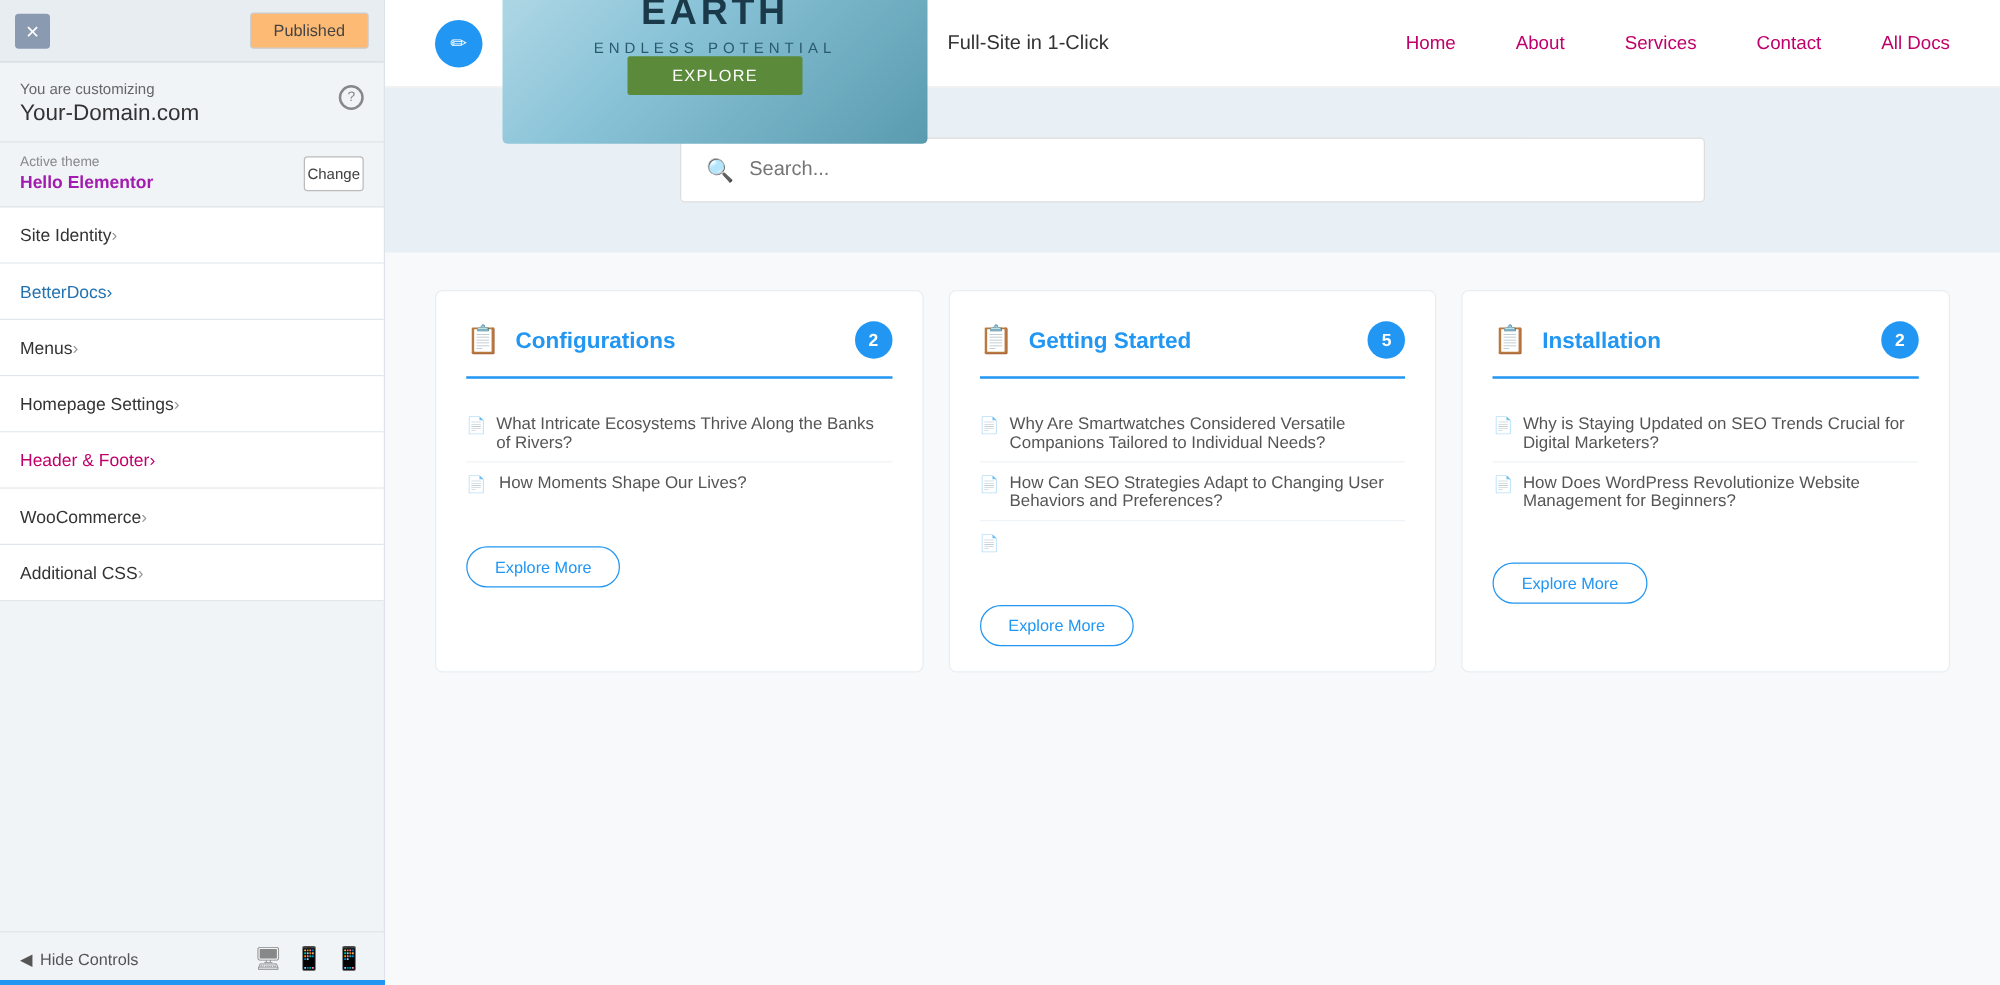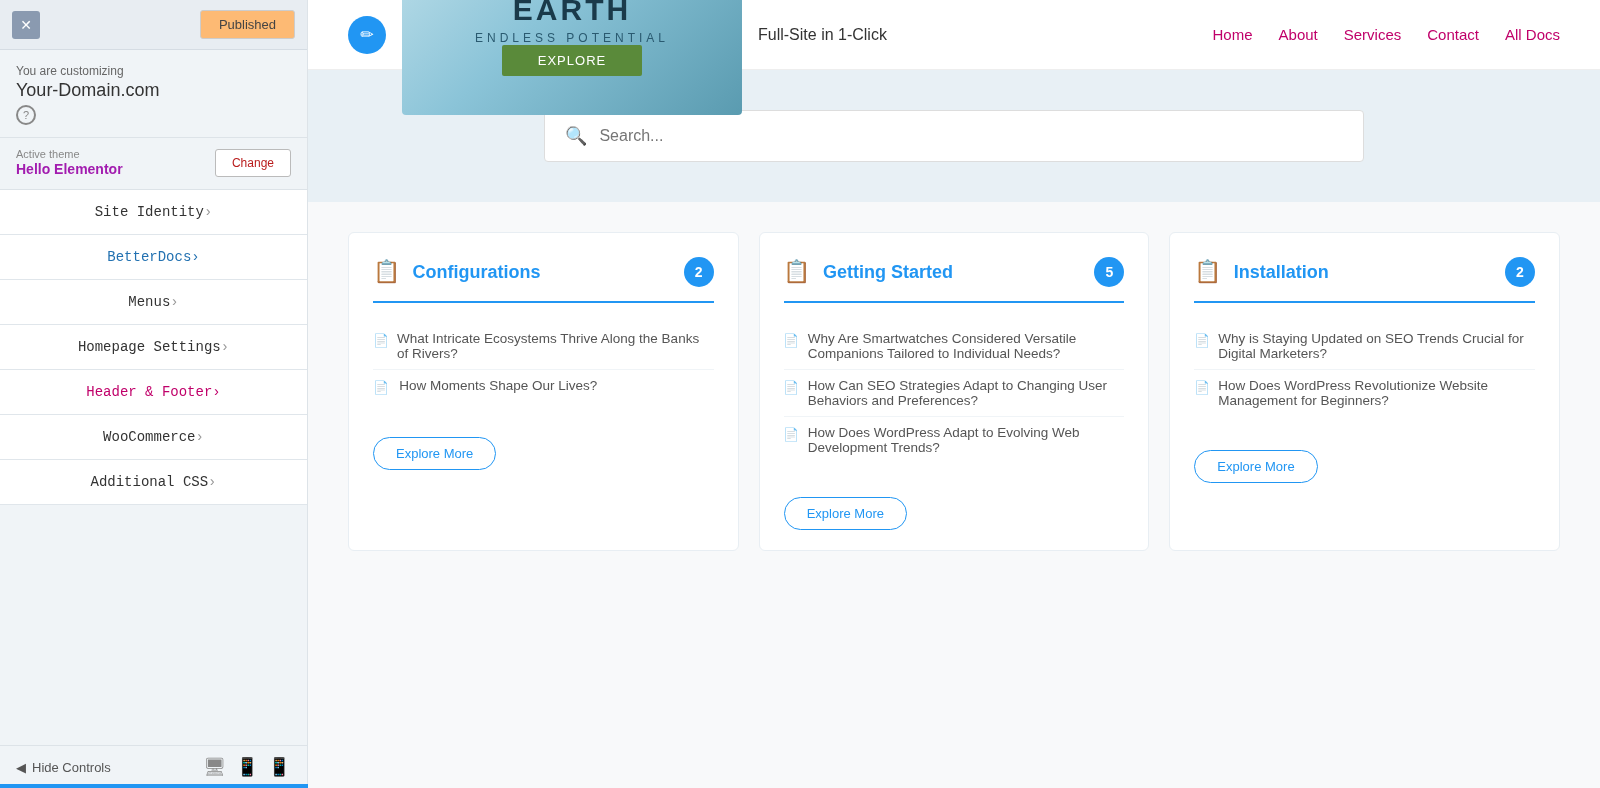--- a/index.html
+++ b/index.html
@@ -45,21 +45,20 @@
       color: #444;
       cursor: pointer;
     }
 
     .customizing-section {
       padding: 14px 16px 12px;
       display: flex;
       align-items: flex-start;
       justify-content: space-between;
       border-bottom: 1px solid #dde3e8;
-      flex-direction: column;
     }
 
     .customizing-text {
       font-size: 12px;
       color: #666;
     }
 
     .domain-text {
       font-size: 18px;
       color: #333;
@@ -95,42 +94,41 @@
     .theme-name {
       font-size: 14px;
       color: #a21caf;
       font-weight: 600;
       margin-top: 1px;
     }
 
     .change-btn {
       background: white;
       border: 1px solid #bbb;
-      padding: 6px 16px;
+      padding: 6px 2px;
       border-radius: 3px;
       font-size: 12px;
-      color: #b91c1c;
+      color: #404040;
       cursor: pointer;
     }
 
     .nav-items {
       flex: 1;
       overflow-y: auto;
     }
 
     .nav-item {
       display: flex;
       align-items: center;
-      justify-content: center;
+      justify-content: flex-start;
       padding: 14px 16px;
       border-bottom: 1px solid #e0e6eb;
       cursor: pointer;
       background: white;
       transition: background 0.15s;
-      font-family: Liberation Mono, monospace;
     }
 
     .nav-item-label {
       font-size: 14px;
       color: #333;
     }
 
     .nav-item.betterdocs .nav-item-label { color: #2271b1; }
     .nav-item.header-footer .nav-item-label { color: #c0006a; }
 
@@ -246,21 +244,21 @@
     }
 
     .full-site-text {
       font-size: 16px;
       color: #333;
       font-weight: 400;
     }
 
     .top-nav {
       display: flex;
-      gap: 26px;
+      gap: 48px;
     }
 
     .top-nav-item {
       font-size: 15px;
       color: #c0006a;
       text-decoration: none;
       cursor: pointer;
     }
 
     
@@ -529,21 +527,20 @@
       <span>Why Are Smartwatches Considered Versatile Companions Tailored to Individual Needs?</span>
     </li>
 
     <li class="doc-list-item">
       <span class="doc-item-icon">📄</span>
       <span>How Can SEO Strategies Adapt to Changing User Behaviors and Preferences?</span>
     </li>
 
     <li class="doc-list-item">
       <span class="doc-item-icon">📄</span>
-      <span>How Does WordPress Adapt to Evolving Web Development Trends?</span>
     </li>
   </ul>
     <button class="explore-btn">Explore More</button>
   </div>
       <div class="doc-card">
     <div class="card-header">
       <div class="card-title-wrap">
         <span class="card-icon">📋</span>
         <span class="card-title">Installation</span>
       </div>

